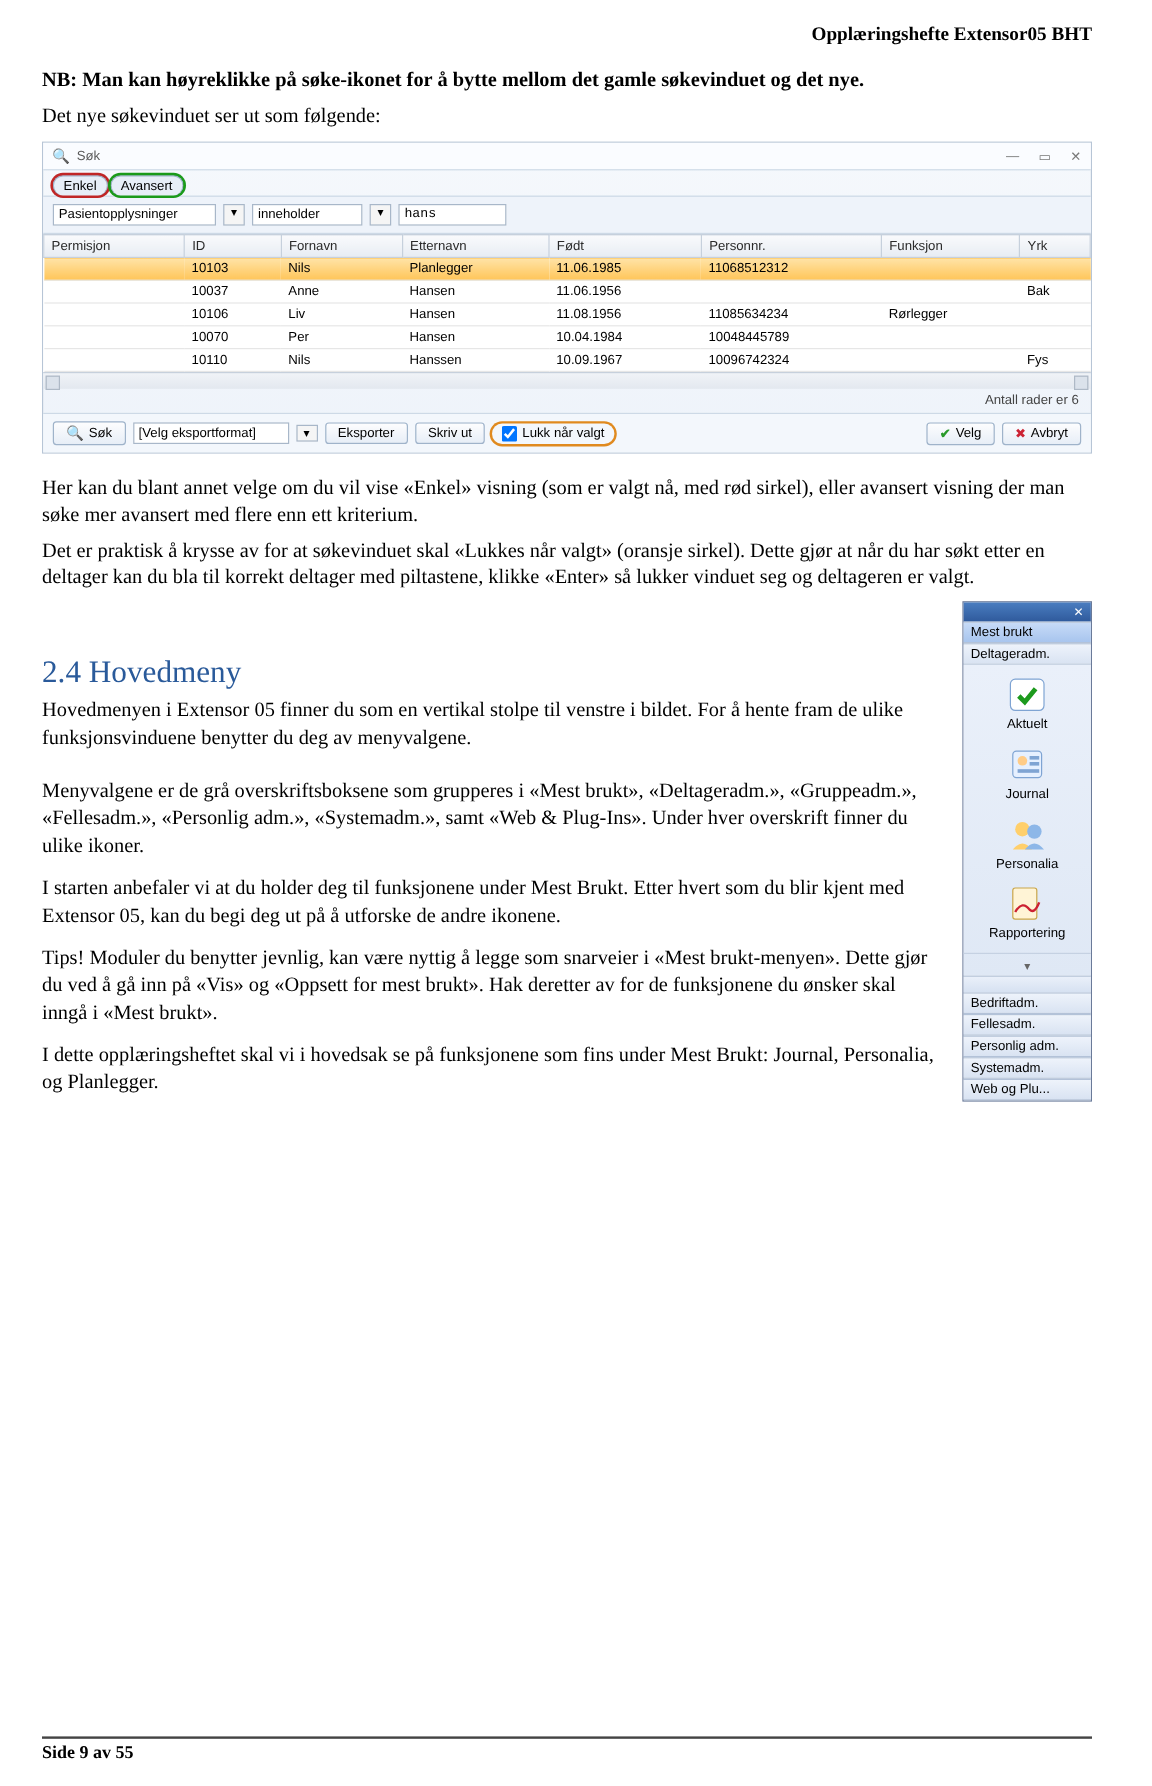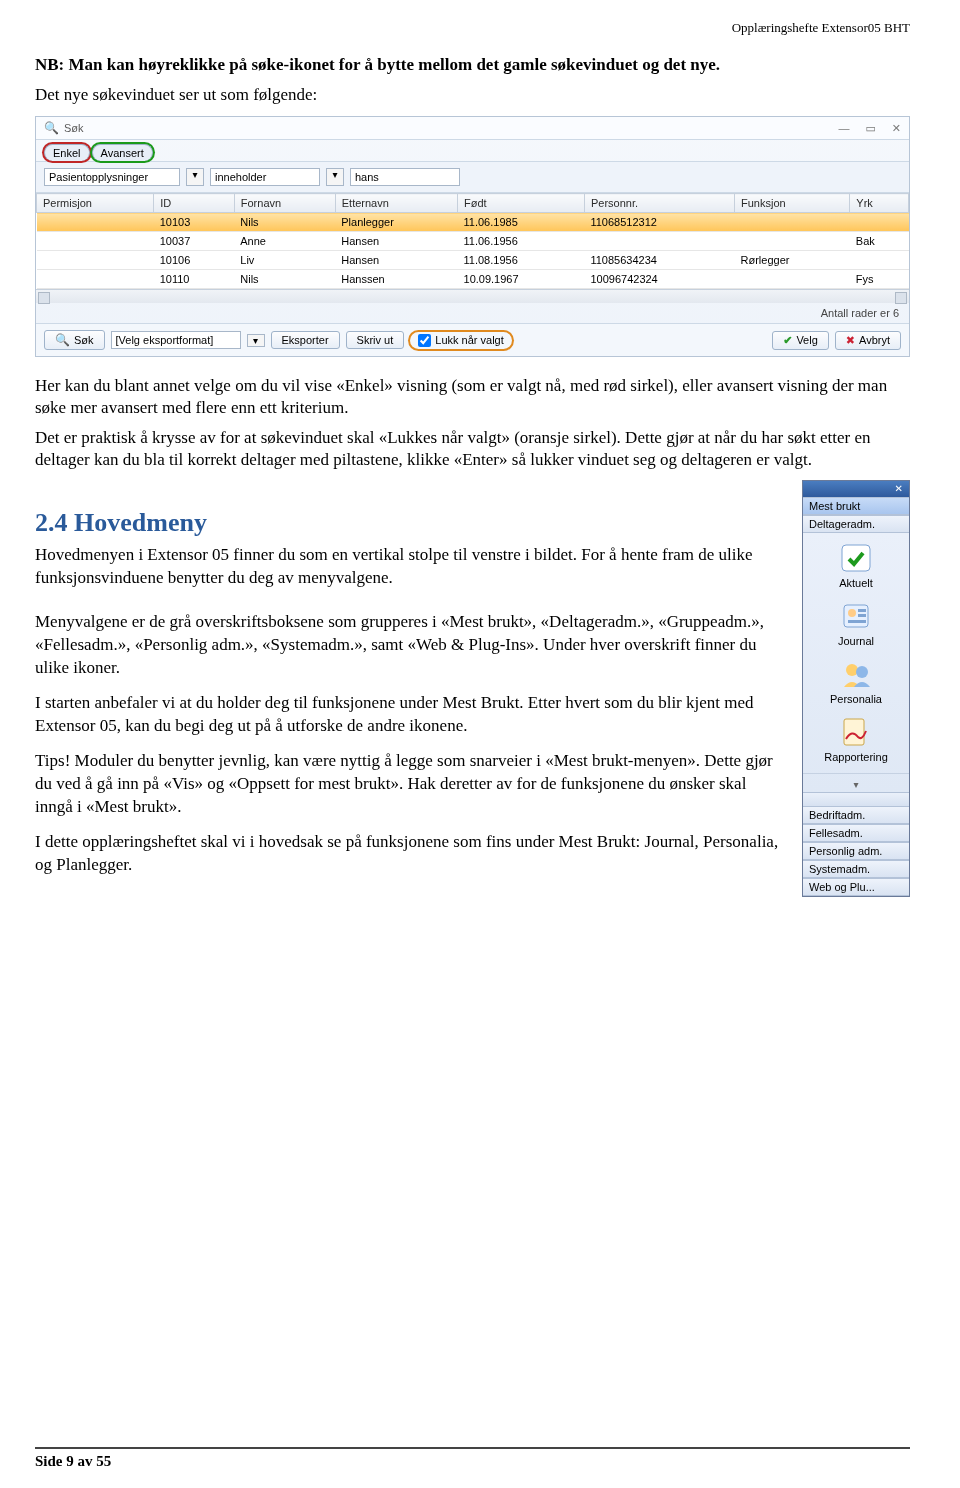--- a/index.html
+++ b/index.html
@@ -8,31 +8,31 @@
     font-size: 15px;
     background: #fff;
     color: #000;
     width: 960px;
     height: 1488px;
     position: relative;
     padding: 20px 50px 20px 35px;
   }
   .header-right {
     text-align: right;
-    font-weight: normal;
-    font-size: 13px;
+    font-weight: bold;
+    font-size: 16px;
     margin-bottom: 18px;
   }
   .note-bold { font-weight: bold; font-size: 17px; line-height: 1.3; margin-bottom: 8px; }
   .body-text { font-size: 17px; line-height: 1.3; margin-bottom: 8px; }
   h2.section-title {
     color: #2a5a9a;
     font-size: 26px;
-    font-weight: bold;
-    margin-top: 28px;
+    font-weight: normal;
+    margin-top: 44px;
     margin-bottom: 6px;
   }
   .content-columns { display: flex; gap: 18px; align-items: flex-start; }
   .content-left { flex: 1; }
   .content-left p { font-size: 17px; line-height: 1.35; margin-bottom: 12px; }
   .footer {
     position: absolute;
     bottom: 18px;
     left: 35px;
     right: 50px;
@@ -79,21 +79,21 @@
   }
   .sw-select, .sw-input {
     border: 1px solid #a8b7c9;
     background: #fff;
     padding: 2px 4px;
     font-size: 11px;
     font-family: inherit;
   }
   .sw-select { width: 136px; }
   .sw-dd { width: 18px; text-align: center; background:#f5f5f5; border:1px solid #a8b7c9; font-size:10px;}
-  .sw-input { width: 110px; }
+  .sw-input { width: 90px; font-family: Liberation Mono, monospace; }
   .sw-table { width: 100%; border-collapse: collapse; background: #fff; }
   .sw-table th {
     background: linear-gradient(#f9fafc,#e7ecf3);
     border: 1px solid #c6d0dc;
     padding: 3px 6px;
     text-align: left;
     font-weight: normal;
     font-size: 11px;
     color: #2a2a2a;
   }
@@ -208,21 +208,21 @@
       <span>✕</span>
     </div>
   </div>
   <div class="sw-tabs">
     <span class="sw-tab tab-circle-red">Enkel</span>
     <span class="sw-tab tab-circle-green">Avansert</span>
   </div>
   <div class="sw-filter-row">
     <input class="sw-select" value="Pasientopplysninger" style="">
       <span class="sw-dd">▾</span>
-    <input class="sw-select" style="width: 110px;" value="inneholder">
+    <input class="sw-select" style="width: 92px;" value="inneholder">
       <span class="sw-dd">▾</span>
     <input class="sw-input" value="hans" style="">
   </div>
   <table class="sw-table">
     <thead>
       <tr>
         <th>Permisjon</th>
         <th>ID</th>
         <th>Fornavn</th>
         <th>Etternavn</th>
@@ -254,20 +254,30 @@
           <td>Bak</td>
         </tr>
       <tr>
           <td></td>
           <td>10106</td>
           <td>Liv</td>
           <td>Hansen</td>
           <td>11.08.1956</td>
           <td>11085634234</td>
           <td>Rørlegger</td>
+          <td></td>
+        </tr>
+      <tr>
+          <td></td>
+          <td>10070</td>
+          <td>Per</td>
+          <td>Hansen</td>
+          <td>10.04.1984</td>
+          <td>10048445789</td>
+          <td></td>
           <td></td>
         </tr>
       <tr>
           <td></td>
           <td>10110</td>
           <td>Nils</td>
           <td>Hanssen</td>
           <td>10.09.1967</td>
           <td>10096742324</td>
           <td></td>

